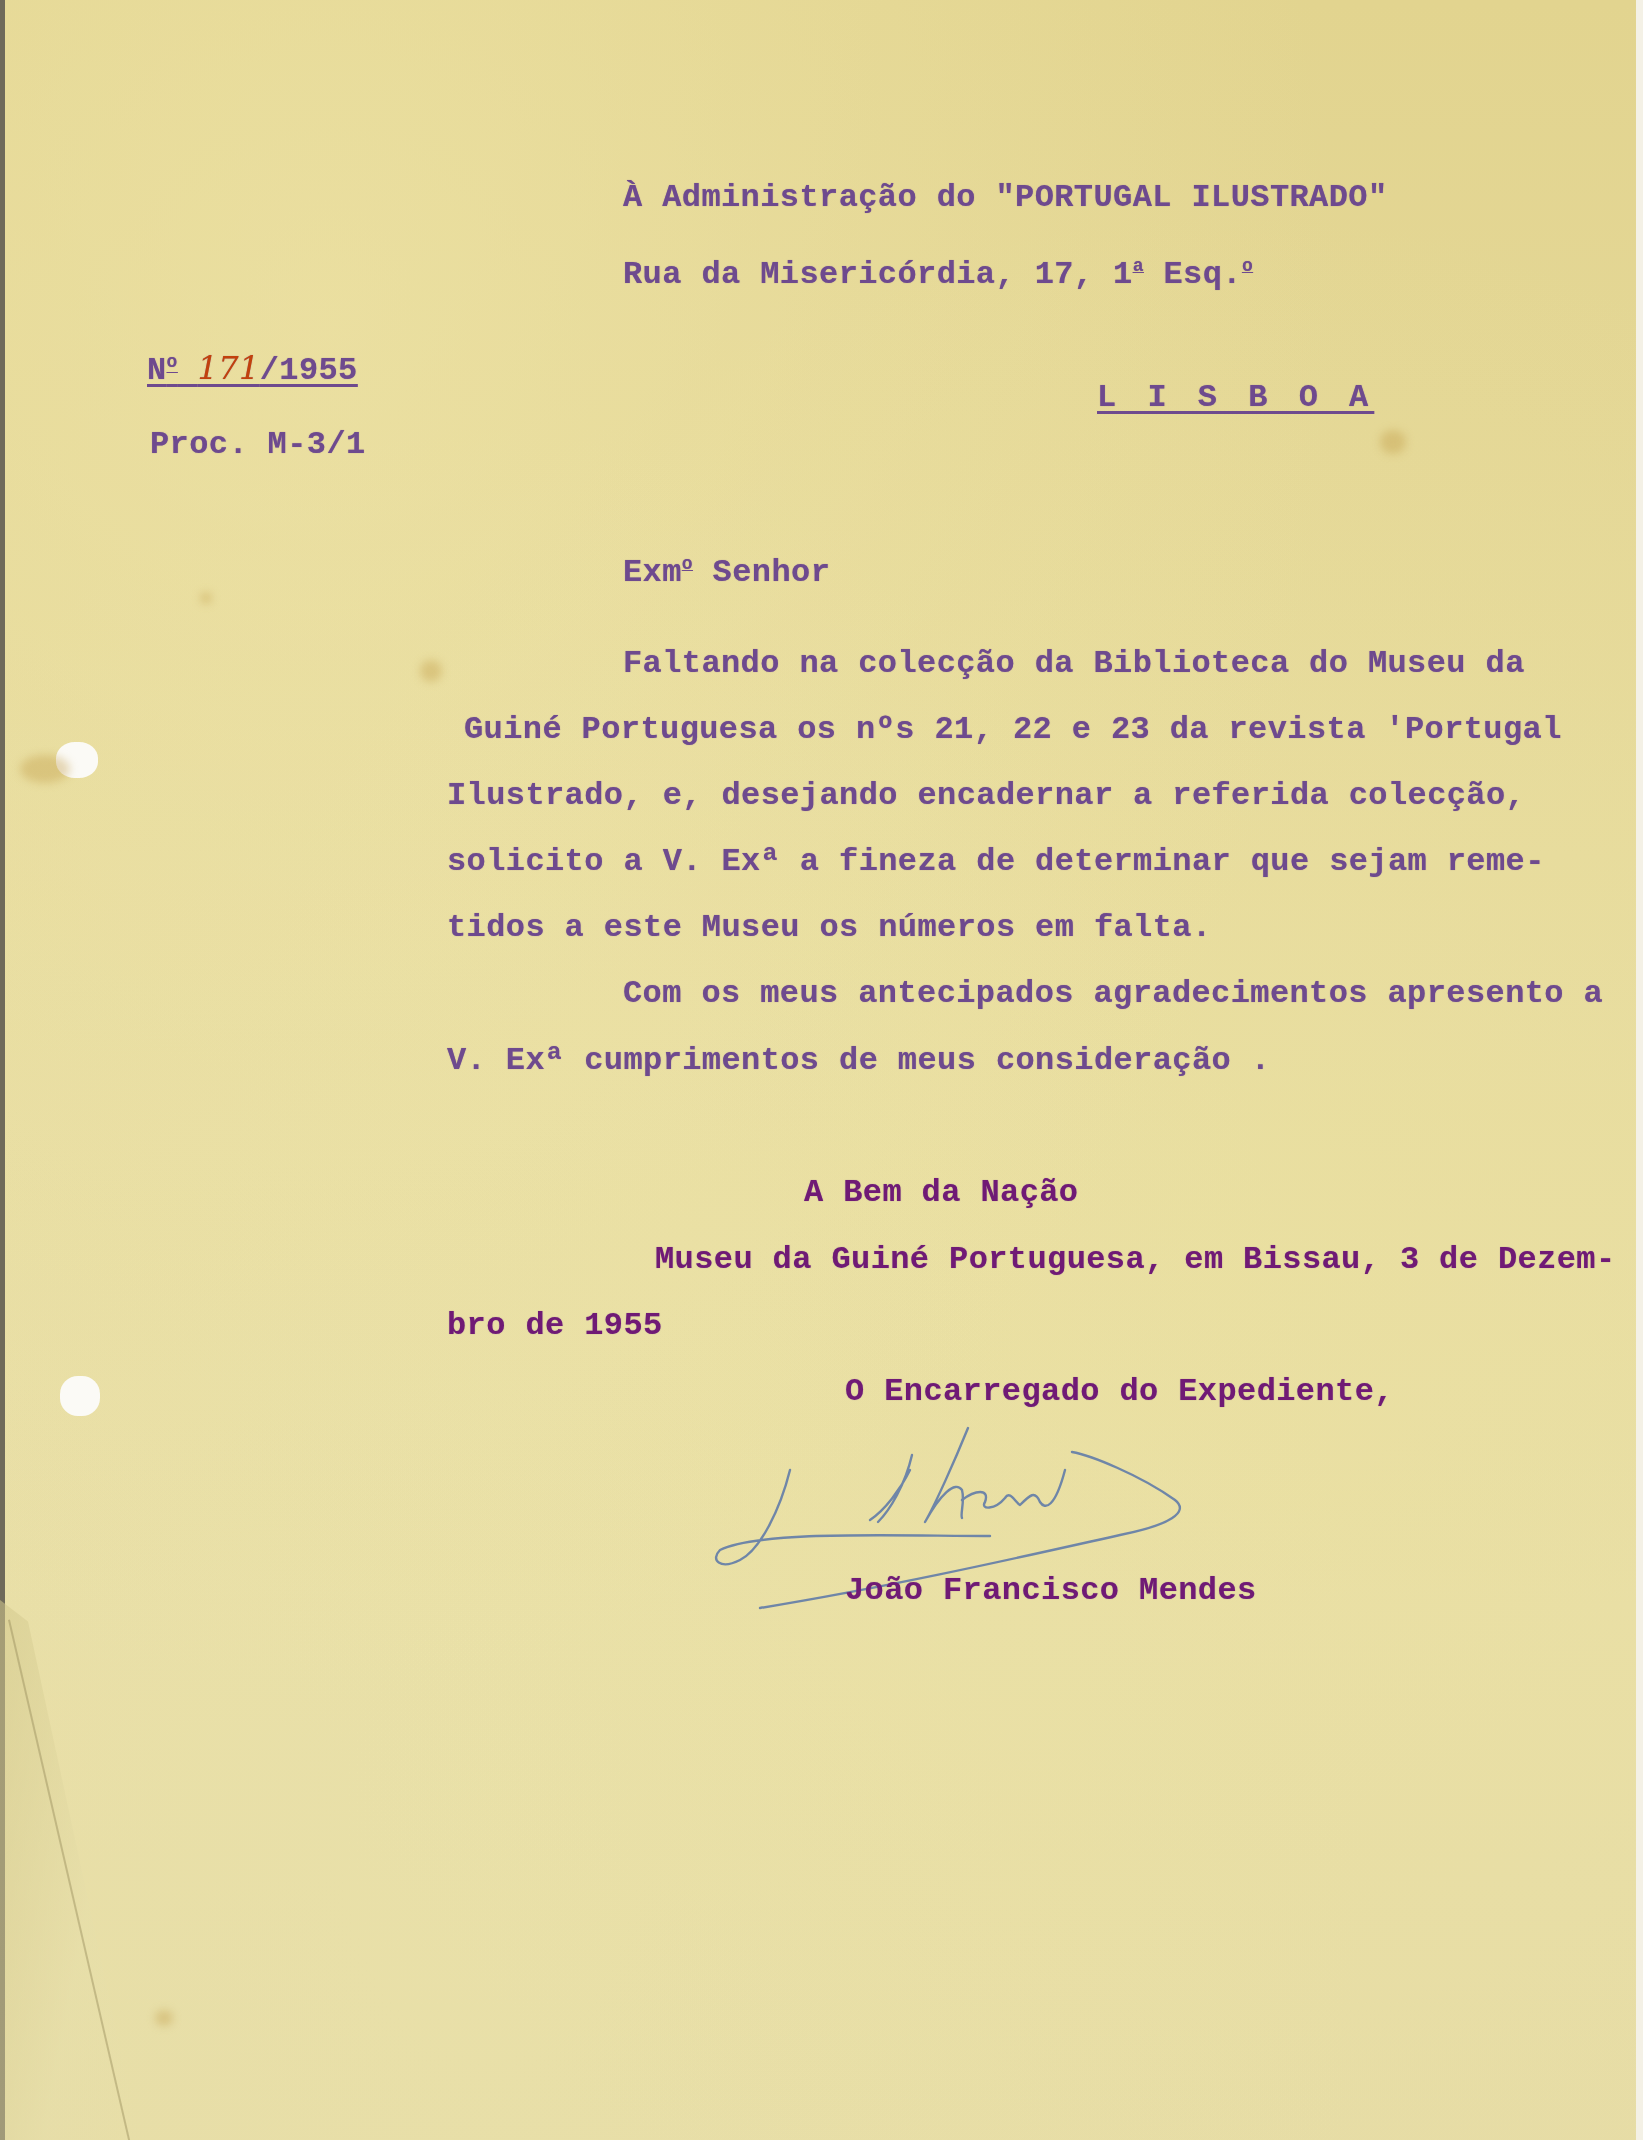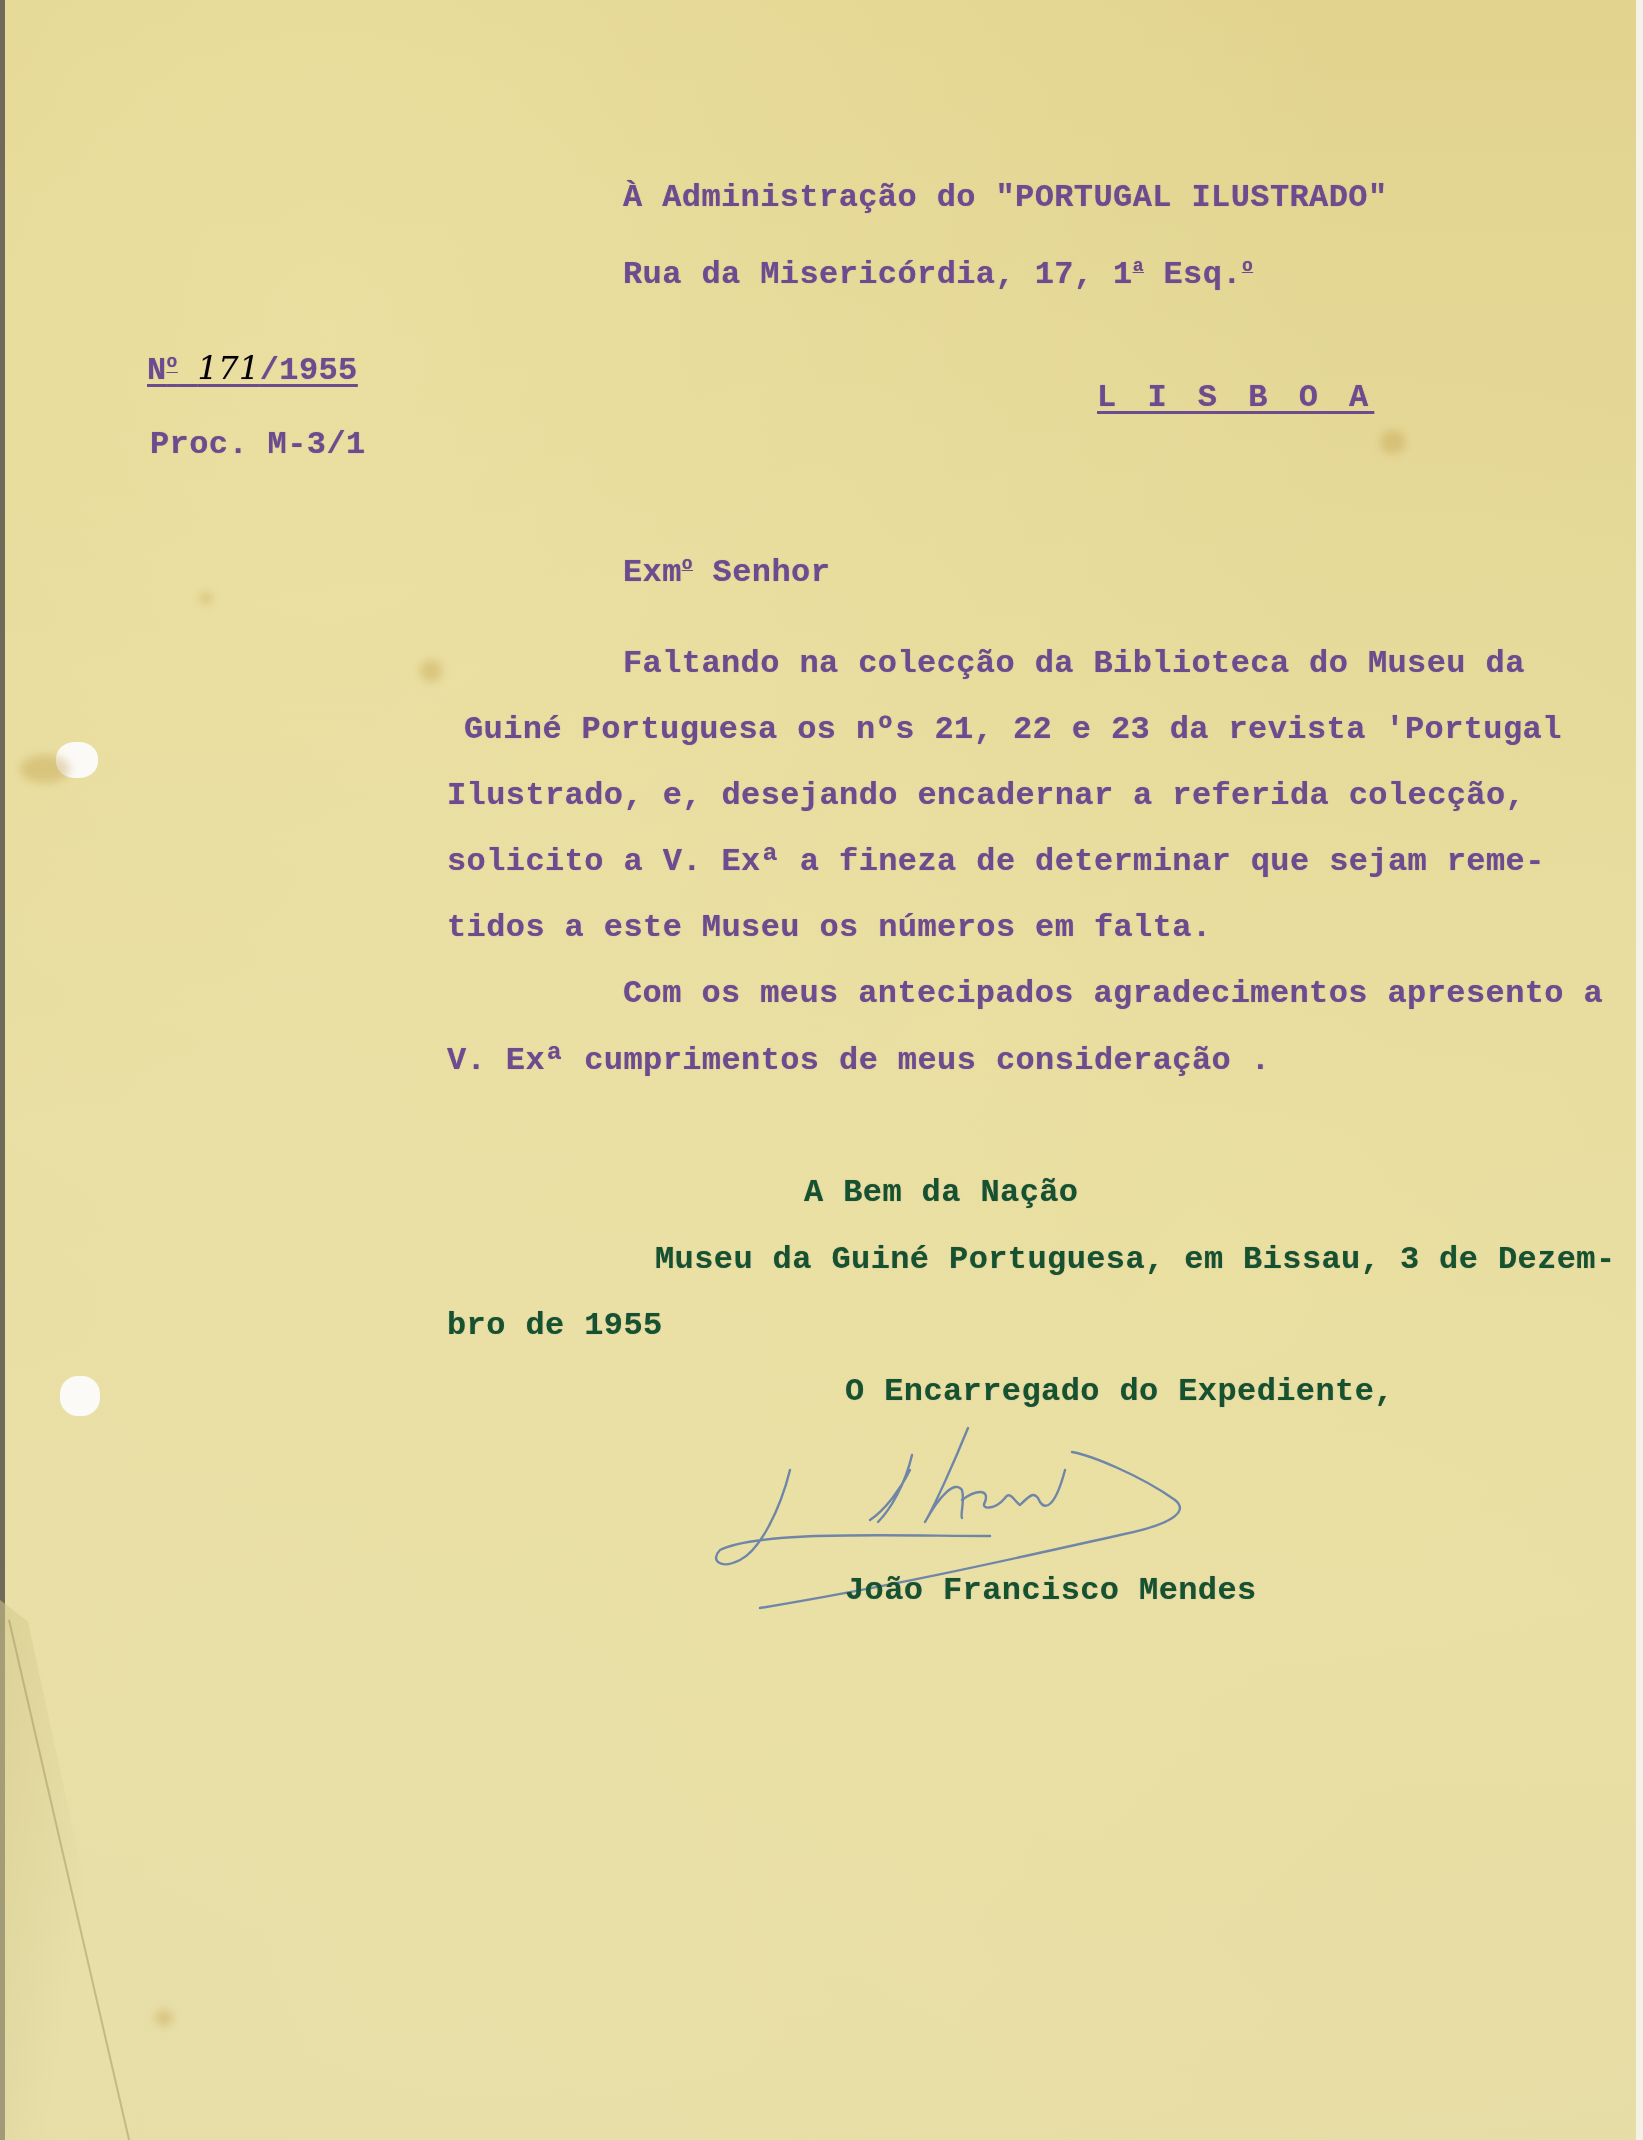--- a/index.html
+++ b/index.html
@@ -30,23 +30,23 @@
   .hole {
     position: absolute; background: #fbfaf6; border-radius: 45%;
   }
   .stain { position: absolute; border-radius: 50%; background: rgba(190,150,60,0.35); filter: blur(4px); }
 
   .tw {
     position: absolute; white-space: pre; color: #6e4a8e;
     font-size: 32px; line-height: 36px; letter-spacing: 0.4px;
     font-weight: bold; text-shadow: 0 0 1px rgba(110,74,142,0.6);
   }
-  .tw.faint { color: #14532d; }
+  .tw.faint { color: #701a75; }
   .ul { text-decoration: underline; text-decoration-thickness: 3px; text-underline-offset: 5px; }
-  .hand { color: #000000; font-family: "DejaVu Serif", serif; font-style: italic; font-weight: normal; }
+  .hand { color: #c2410c; font-family: "DejaVu Serif", serif; font-style: italic; font-weight: normal; }
   sup.ord { font-size: 18px; vertical-align: 12px; text-decoration: underline; }
   .sig { position: absolute; left: 700px; top: 1410px; width: 700px; height: 220px; }
 </style>
 </head>
 <body>
 
 <div class="paper"></div>
 <div class="left-edge"></div>
 <div class="right-edge"></div>
 <div class="fold"></div>

